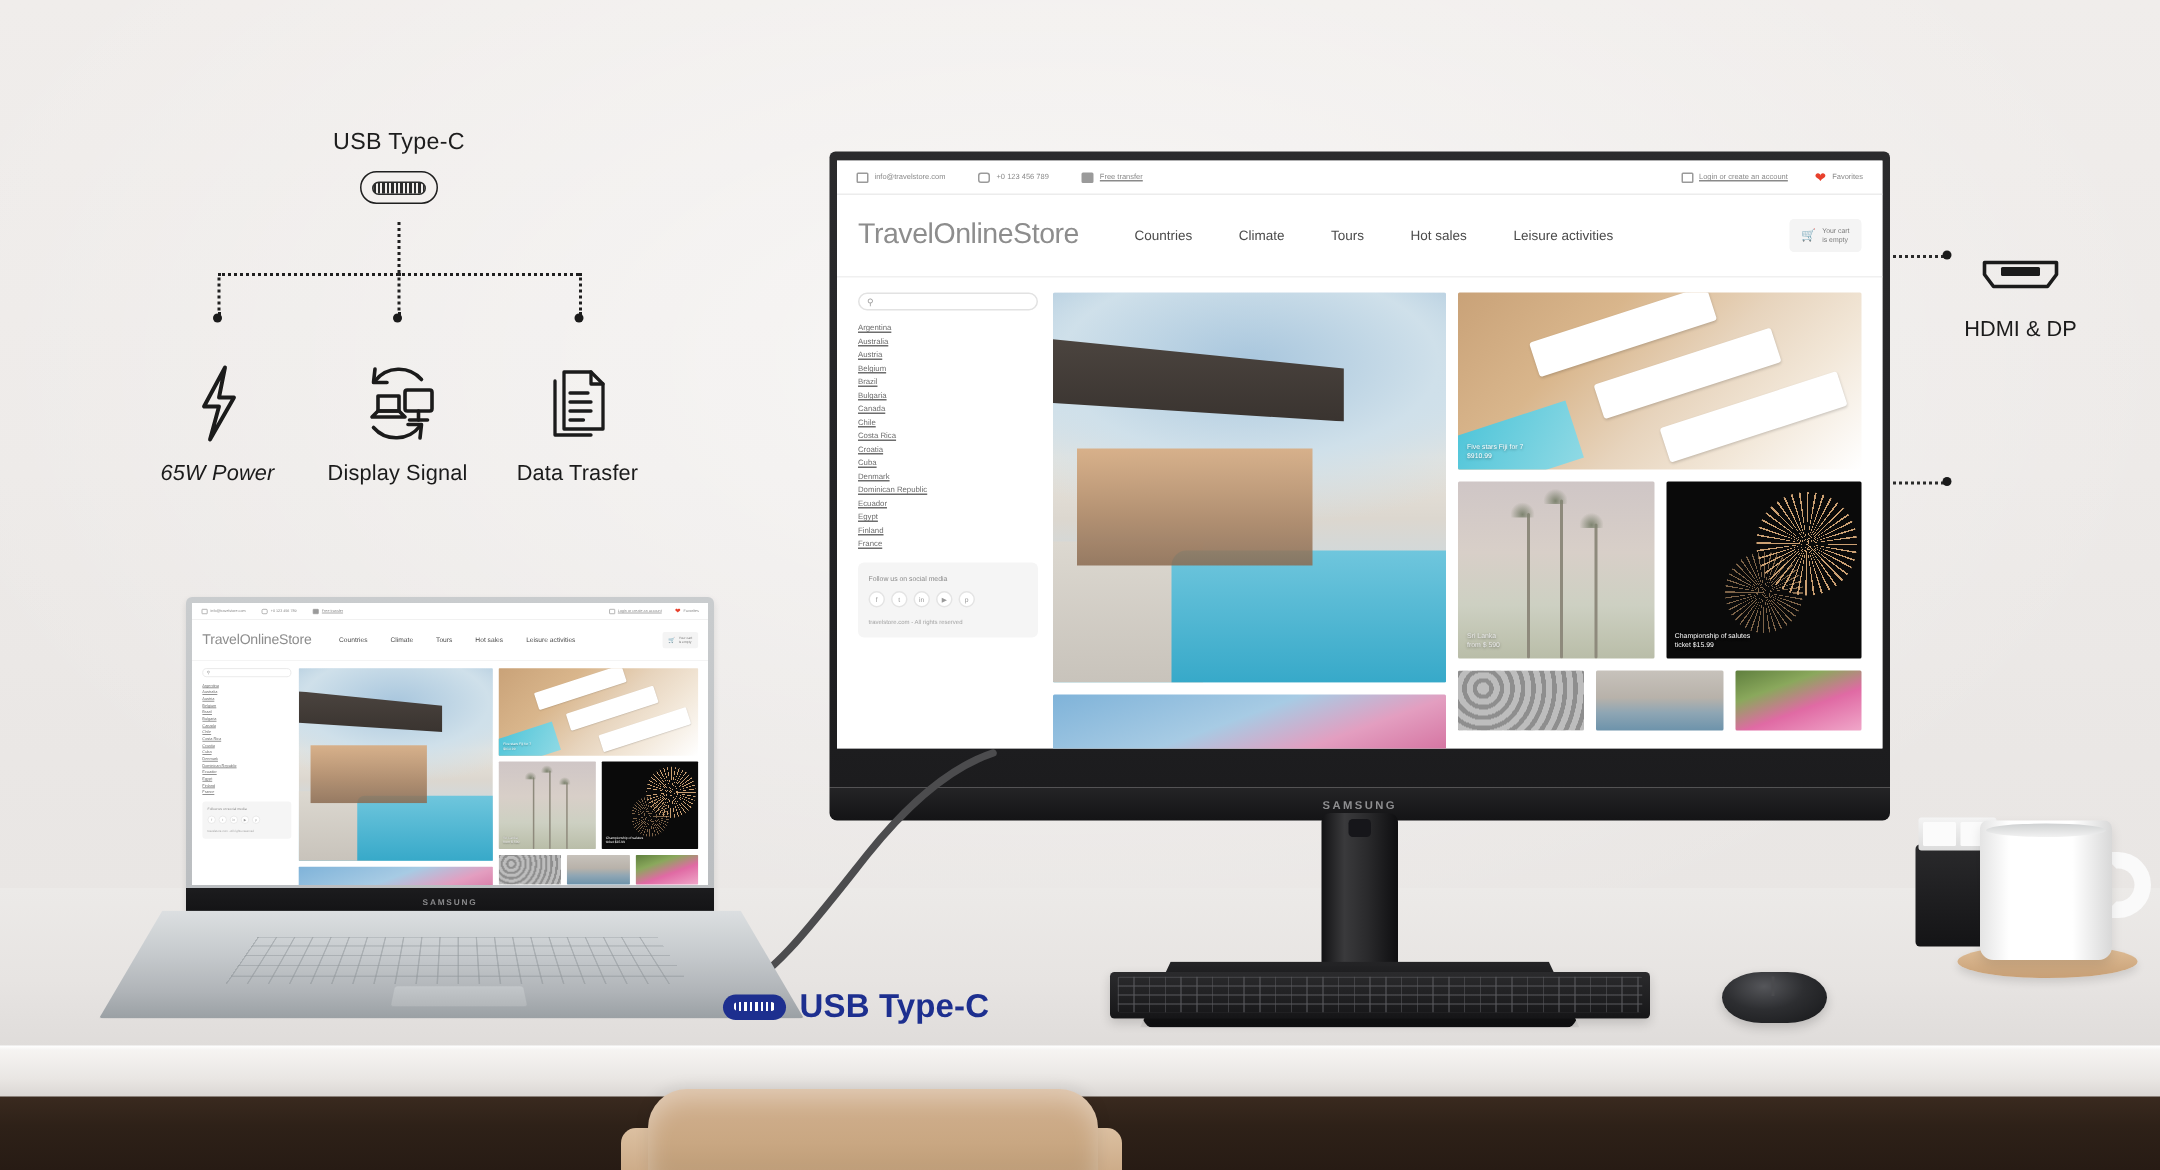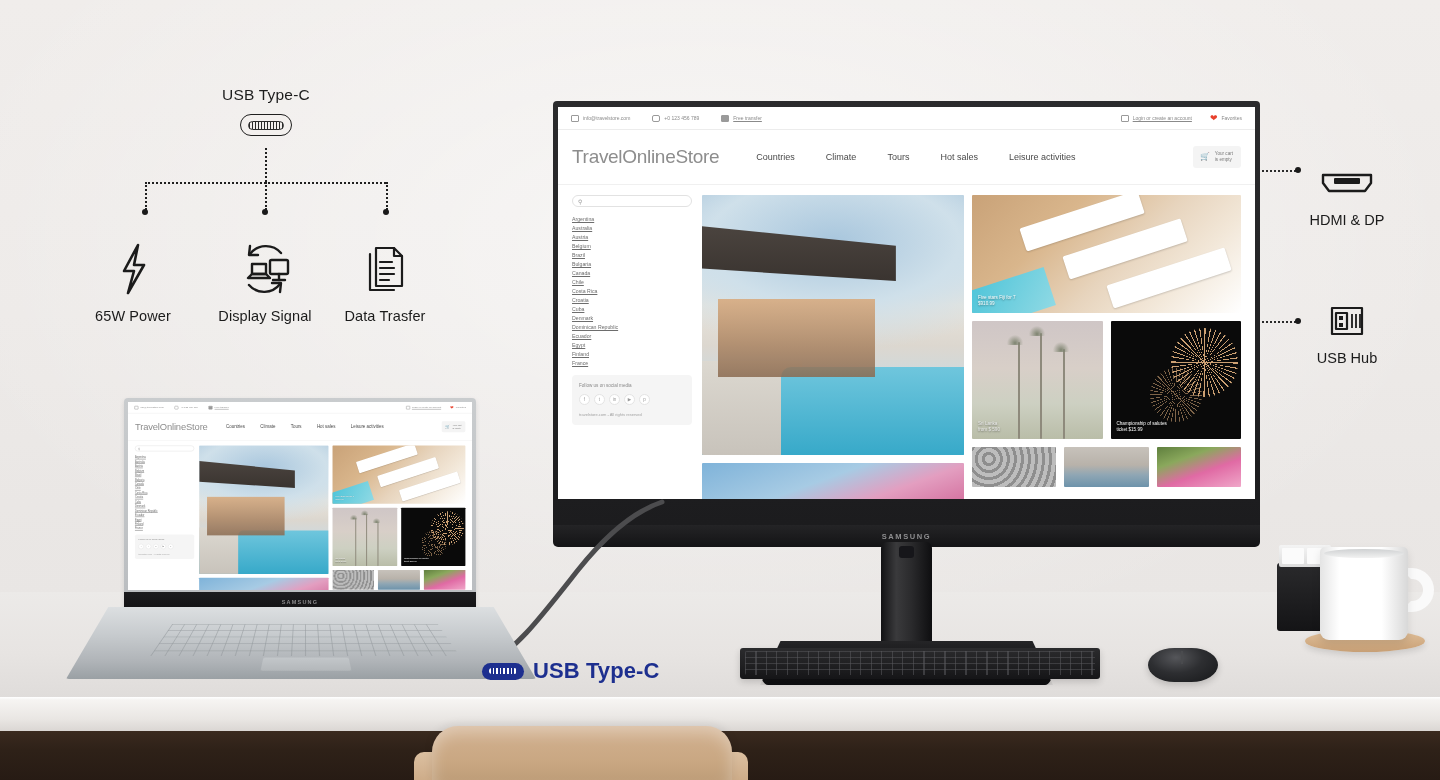--- a/index.html
+++ b/index.html
@@ -350,21 +350,21 @@
 
     <div class="vline" style="left:265px; top:148px; height:34px;"></div>
     <div class="hline" style="left:145px; top:182px; width:241px;"></div>
     <div class="vline" style="left:145px; top:182px; height:28px;"></div>
     <div class="vline" style="left:265px; top:182px; height:28px;"></div>
     <div class="vline" style="left:386px; top:182px; height:28px;"></div>
     <div class="dot" style="left:142px; top:209px;"></div>
     <div class="dot" style="left:262px; top:209px;"></div>
     <div class="dot" style="left:383px; top:209px;"></div>
 
-    <div class="feat" style="left:58px; top:238px;">
+    <div class="feat" style="left:70px; top:238px;font-style:italic;">
       <div class="ico">
         <svg width="36" height="54" viewBox="0 0 36 54" fill="none" stroke="#1b1b1b" stroke-width="2.6" stroke-linejoin="round" stroke-linecap="round">
           <path d="M23 3 L9 29 L19 29 L13 51 L29 23 L19 23 Z"></path>
         </svg>
       </div>
       <div class="lbl">65W Power</div>
     </div>
 
     <div class="feat" style="left:310px; top:238px;">
       <div class="ico">
@@ -403,32 +403,20 @@
       <svg width="58" height="26" viewBox="0 0 58 26" fill="none" stroke="#1b1b1b" stroke-width="2.4" stroke-linejoin="round">
         <path d="M5 5 h48 v8 l-6 8 h-36 l-6 -8 z"></path>
         <rect x="16" y="8" width="26" height="6" rx="1" fill="#1b1b1b" stroke="none"></rect>
       </svg>
     </div>
     <div class="lbl">HDMI &amp; DP</div>
   </div>
 
   <div class="lead" style="left:1262px; top:321px; width:34px;"></div>
   <div class="lead-dot" style="left:1295px; top:318px;"></div>
-  <div class="callout" style="left:1272px; top:298px;">
-    <div class="ico">
-      <svg width="42" height="38" viewBox="0 0 42 38" fill="none" stroke="#1b1b1b" stroke-width="2.2" stroke-linejoin="round">
-        <rect x="6" y="6" width="30" height="26"></rect>
-        <rect x="10" y="11" width="11" height="16"></rect>
-        <rect x="13" y="14" width="4" height="4" fill="#1b1b1b" stroke="none"></rect>
-        <rect x="13" y="21" width="4" height="4" fill="#1b1b1b" stroke="none"></rect>
-        <path d="M26 12 v14 M30 12 v14 M34 12 v14" stroke-width="1.8"></path>
-      </svg>
-    </div>
-    <div class="lbl">USB Hub</div>
-  </div>
 
   <div class="monitor">
     <div class="mon-bezel">
       <div class="mon-screen">
 
         <div class="site">
           <div class="site-top">
             <span class="g">
               <span class="mini-ico"></span>
               <span>info@travelstore.com</span>

